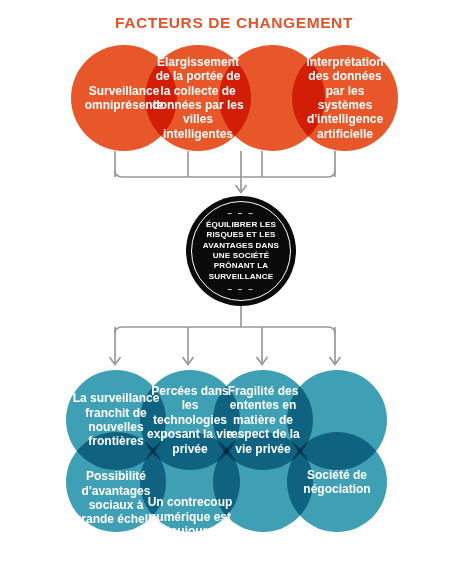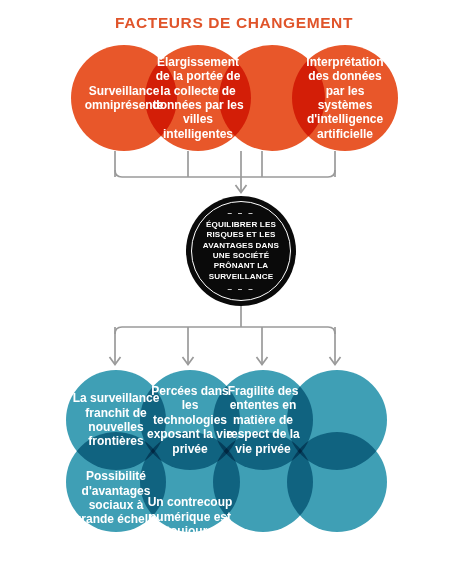--- a/index.html
+++ b/index.html
@@ -241,17 +241,18 @@
     <div class="circle teal" style="left:213px;top:62px;"></div>
     <div class="circle teal" style="left:287px;top:62px;"></div>
 
     <div class="label-layer">
       <div class="label-box teal-l" style="left:72px;top:0;">La surveillance franchit de nouvelles frontières</div>
       <div class="label-box teal-l" style="left:146px;top:0;">Percées dans les technologies exposant la vie privée</div>
       <div class="label-box teal-l" style="left:219px;top:0;">Fragilité des ententes en matière de respect de la vie privée</div>
 
       <div class="label-box teal-l" style="left:72px;top:78px;">Possibilité d'avantages sociaux à grande échelle</div>
       <div class="label-box teal-l" style="left:146px;top:62px;margin-top:42px;">Un contrecoup numérique est toujours possible</div>
+      <div class="label-box teal-l" style="left:293px;top:62px;">Société de négociation</div>
     </div>
   </div>
 
 
 </div>
 
 </body></html>

